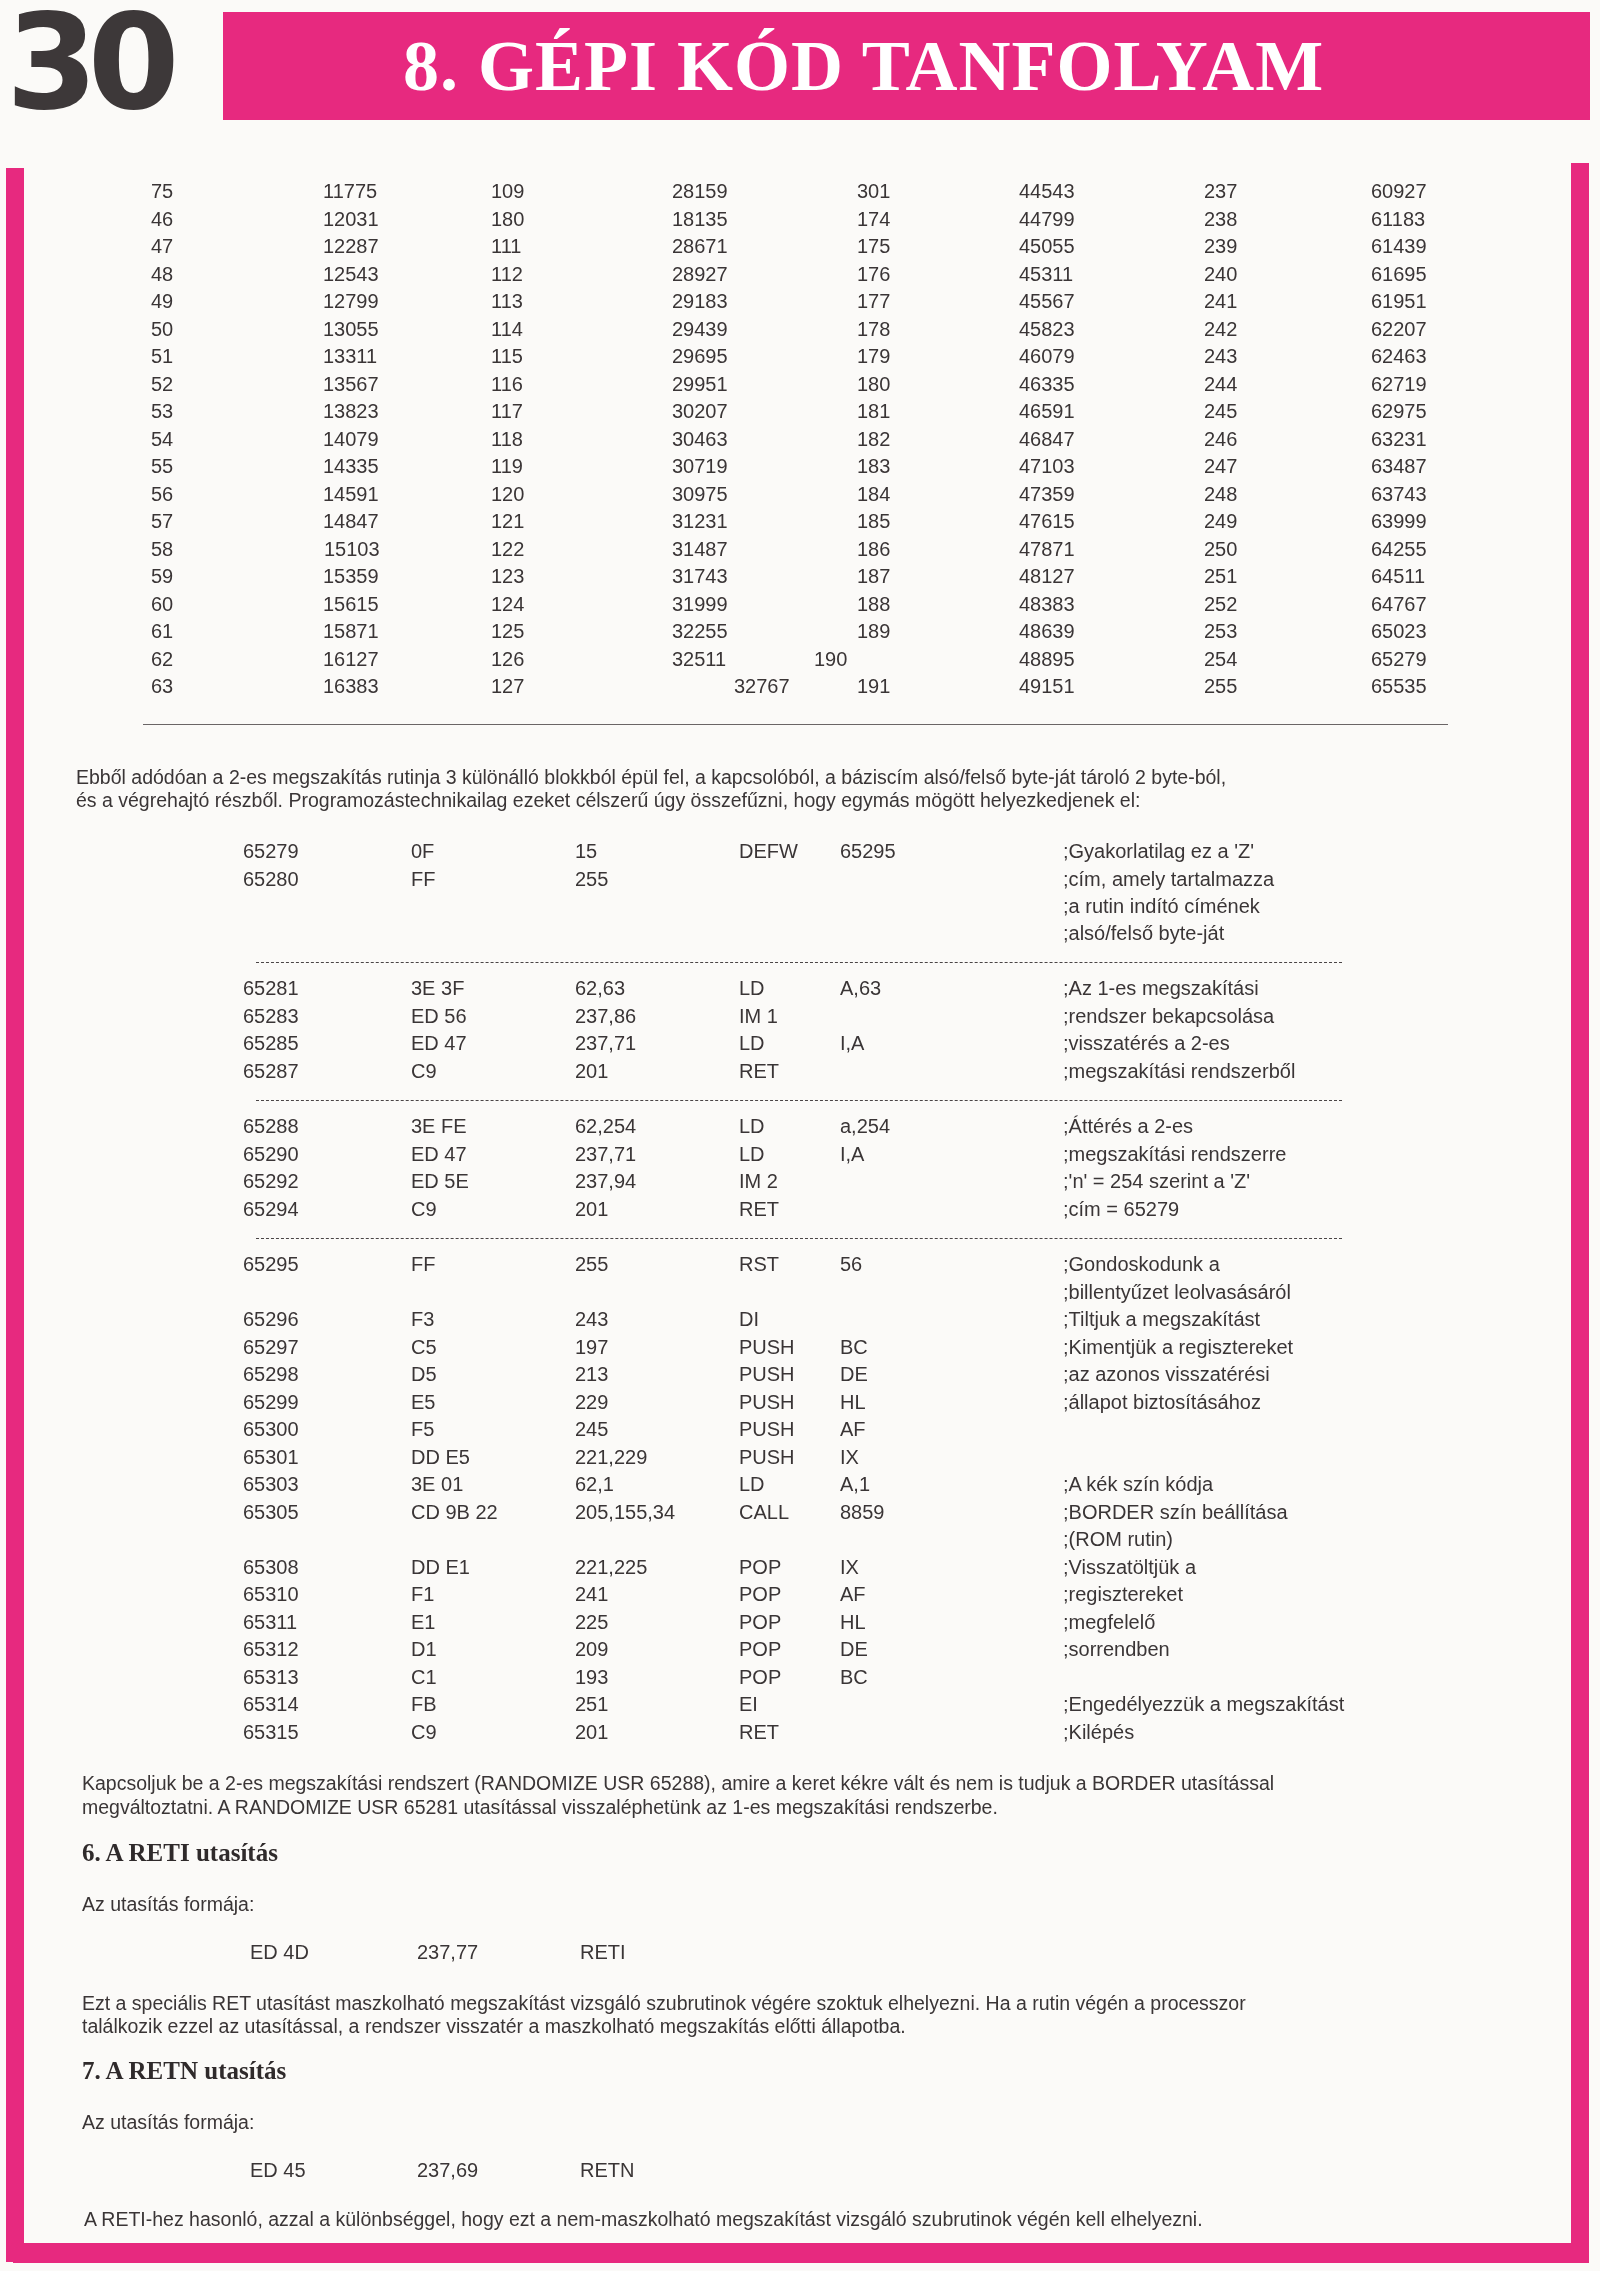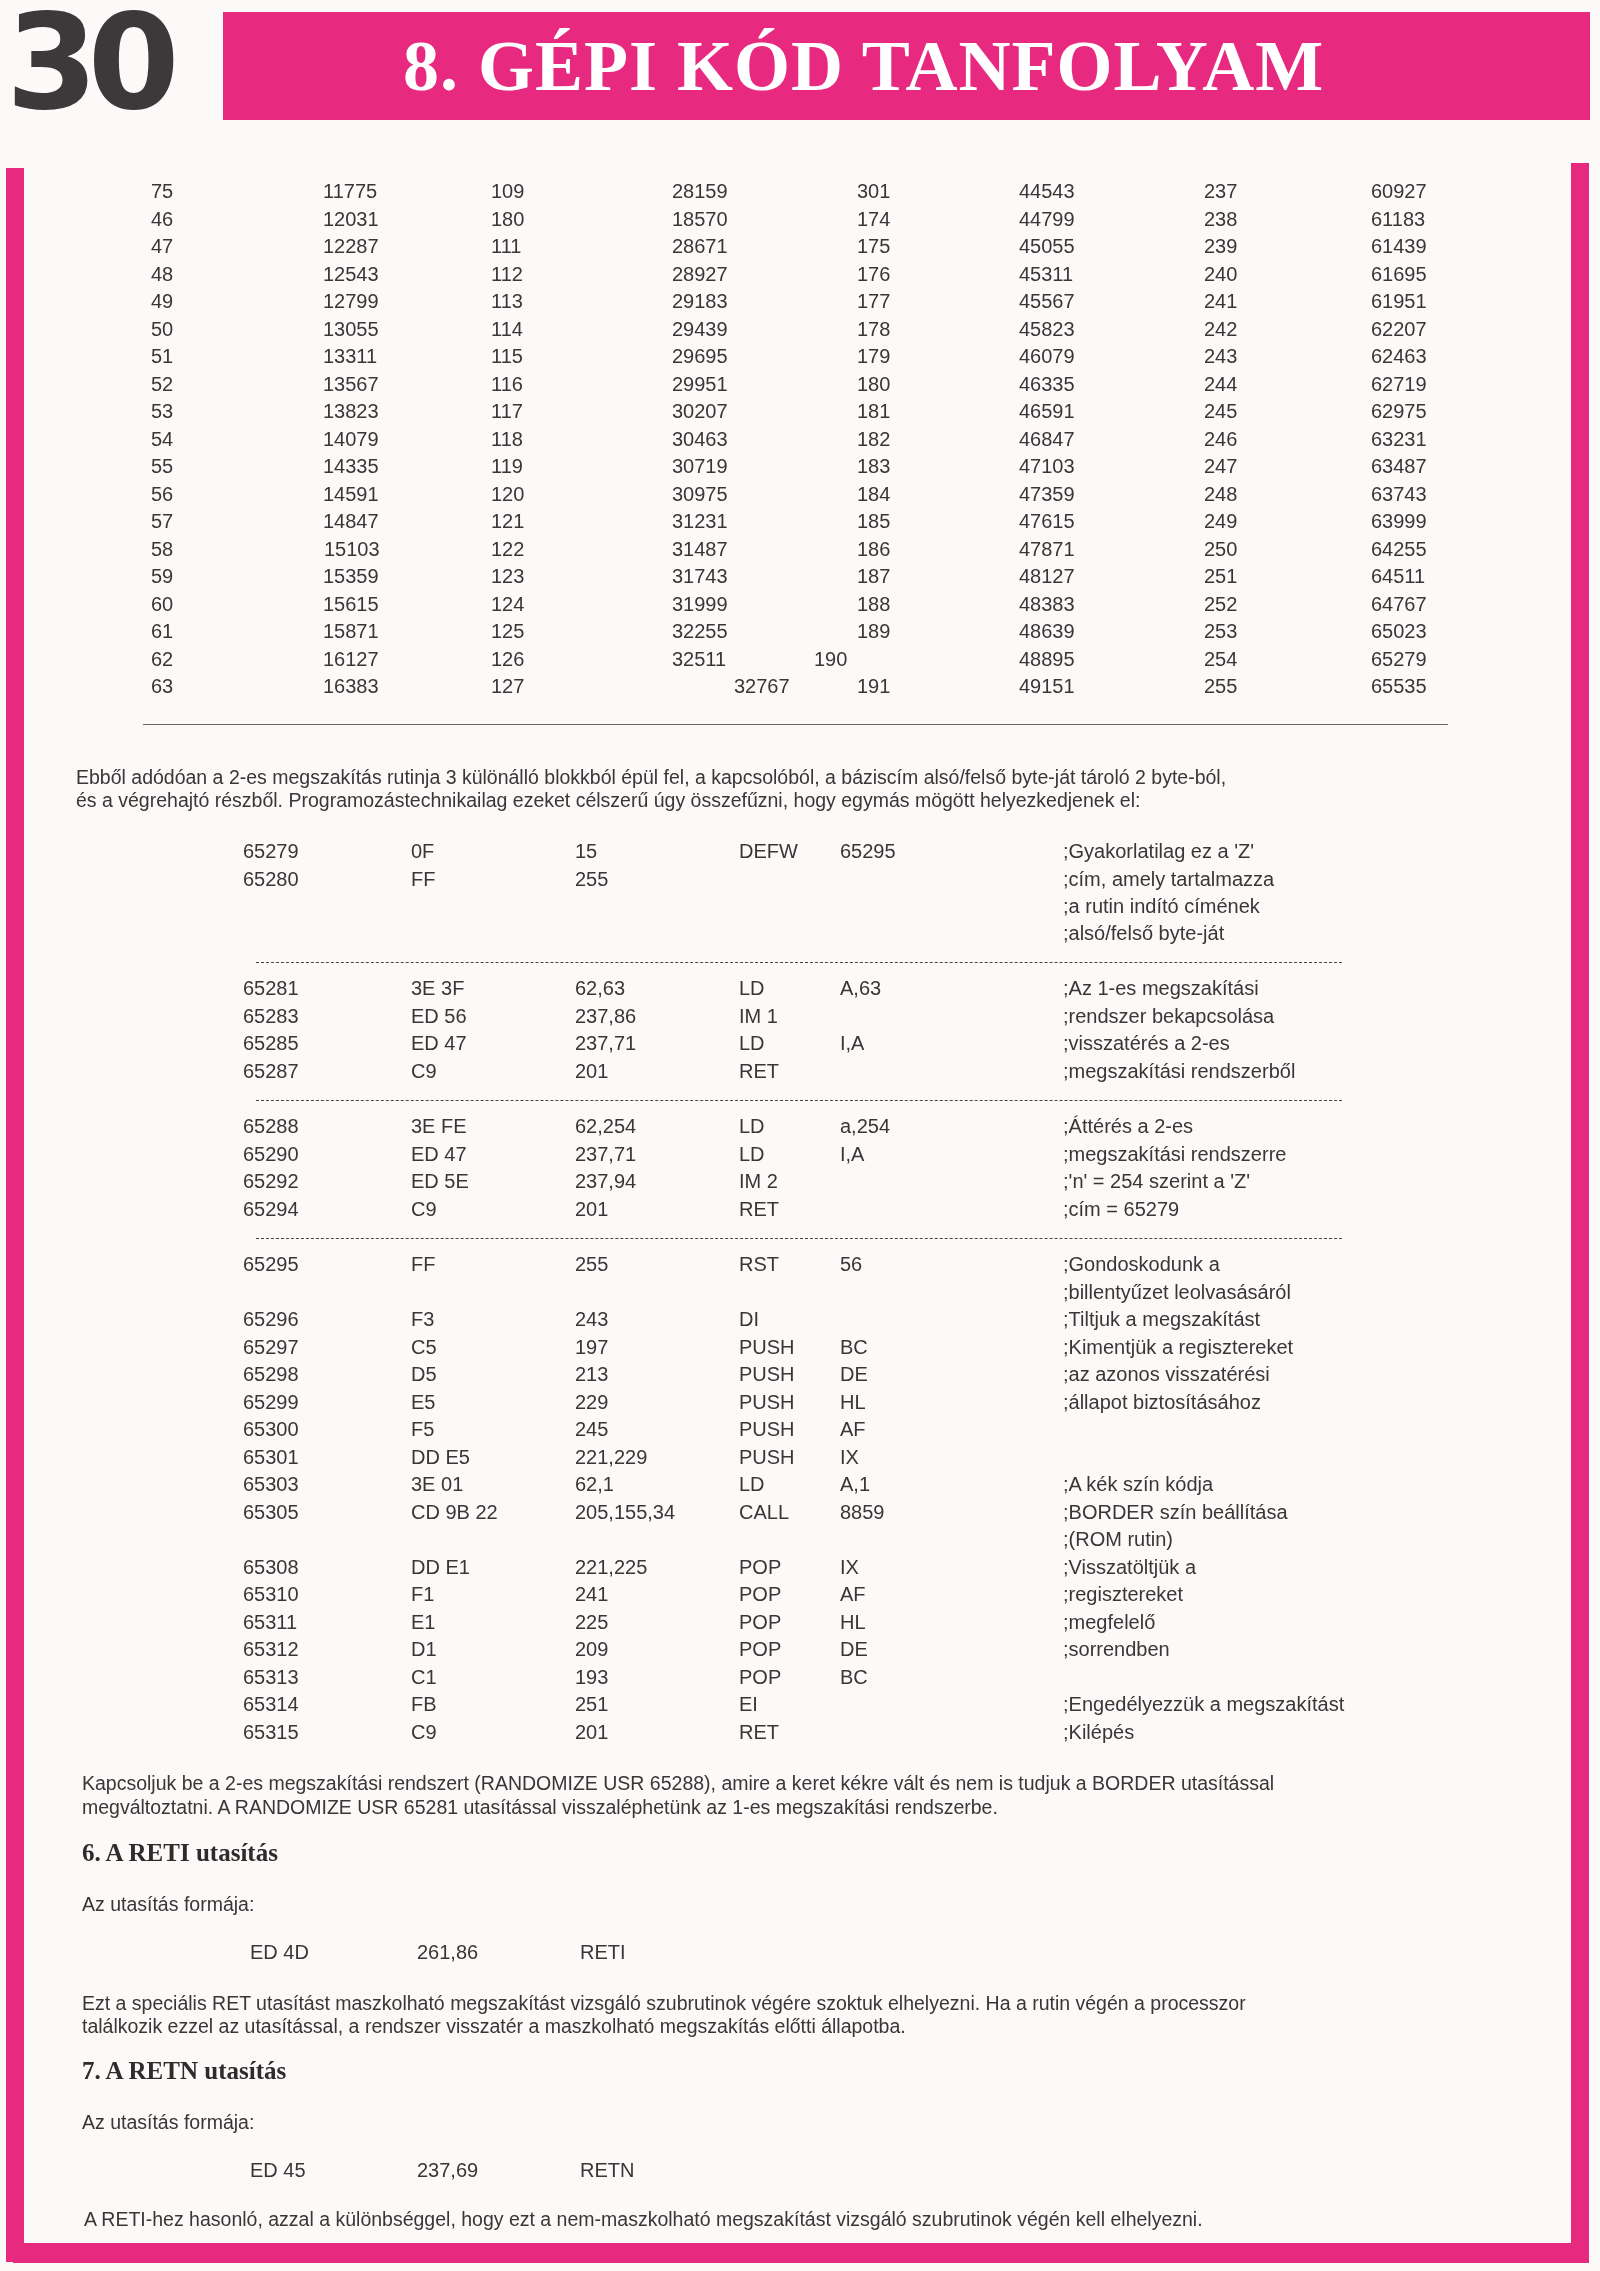--- a/index.html
+++ b/index.html
@@ -66,21 +66,21 @@
       <span class="conv-cell" style="left: 672px;">28159</span>
       <span class="conv-cell" style="left: 857px;">301</span>
       <span class="conv-cell" style="left: 1019px;">44543</span>
       <span class="conv-cell" style="left: 1204px;">237</span>
       <span class="conv-cell" style="left: 1371px;">60927</span>
     </div>
     <div class="conv-row" style="top: 27.5px;">
       <span class="conv-cell" style="left: 151px;">46</span>
       <span class="conv-cell" style="left: 323px;">12031</span>
       <span class="conv-cell" style="left: 491px;">180</span>
-      <span class="conv-cell" style="left: 672px;">18570</span>
+      <span class="conv-cell" style="left: 672px;">18135</span>
       <span class="conv-cell" style="left: 857px;">174</span>
       <span class="conv-cell" style="left: 1019px;">44799</span>
       <span class="conv-cell" style="left: 1204px;">238</span>
       <span class="conv-cell" style="left: 1371px;">61183</span>
     </div>
     <div class="conv-row" style="top: 55px;">
       <span class="conv-cell" style="left: 151px;">47</span>
       <span class="conv-cell" style="left: 323px;">12287</span>
       <span class="conv-cell" style="left: 491px;">111</span>
       <span class="conv-cell" style="left: 672px;">28671</span>
@@ -501,21 +501,21 @@
     </div>
   </div>
 
 <div class="para" style="left:82px; top:1771px;">Kapcsoljuk be a 2-es megszakítási rendszert (RANDOMIZE USR 65288), amire a keret kékre vált és nem is tudjuk a BORDER utasítással</div>
 <div class="para" style="left:82px; top:1795px;">megváltoztatni. A RANDOMIZE USR 65281 utasítással visszaléphetünk az 1-es megszakítási rendszerbe.</div>
 
 <h2 class="section" style="left:82px; top:1838px;">6. A RETI utasítás</h2>
 <div class="para" style="left:82px; top:1892px;">Az utasítás formája:</div>
 <div class="form-line" style="top:1939px; left:0;">
   <span class="form-cell" style="left:250px;">ED 4D</span>
-  <span class="form-cell" style="left:417px;">261,86</span>
+  <span class="form-cell" style="left:417px;">237,77</span>
   <span class="form-cell" style="left:580px;">RETI</span>
 </div>
 <div class="para" style="left:82px; top:1991px;">Ezt a speciális RET utasítást maszkolható megszakítást vizsgáló szubrutinok végére szoktuk elhelyezni. Ha a rutin végén a processzor</div>
 <div class="para" style="left:82px; top:2014px;">találkozik ezzel az utasítással, a rendszer visszatér a maszkolható megszakítás előtti állapotba.</div>
 
 <h2 class="section" style="left:82px; top:2056px;">7. A RETN utasítás</h2>
 <div class="para" style="left:82px; top:2110px;">Az utasítás formája:</div>
 <div class="form-line" style="top:2157px; left:0;">
   <span class="form-cell" style="left:250px;">ED 45</span>
   <span class="form-cell" style="left:417px;">237,69</span>

